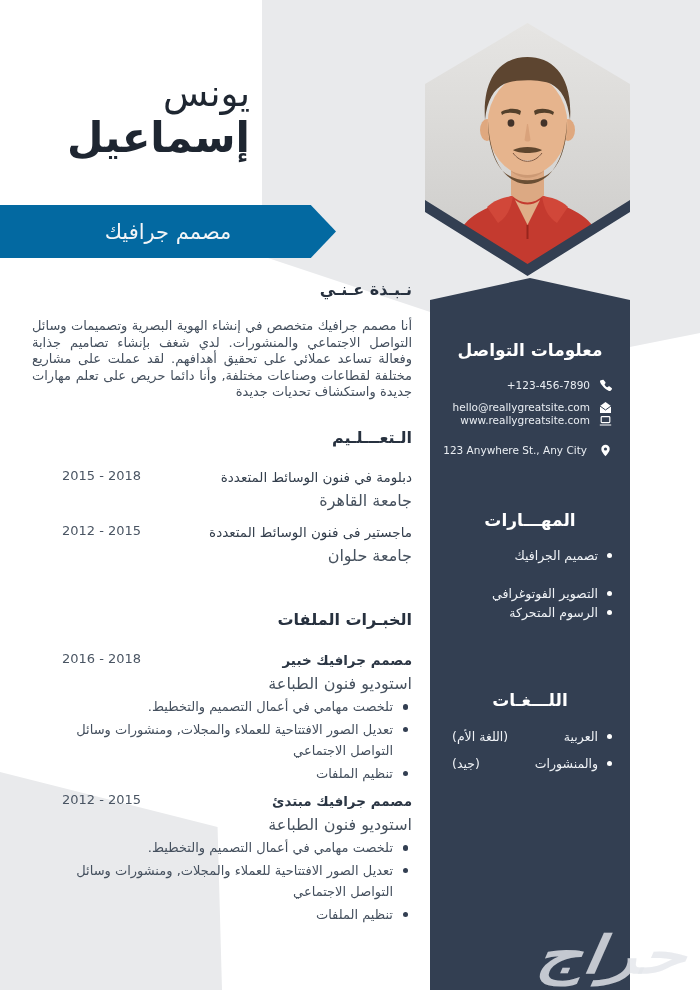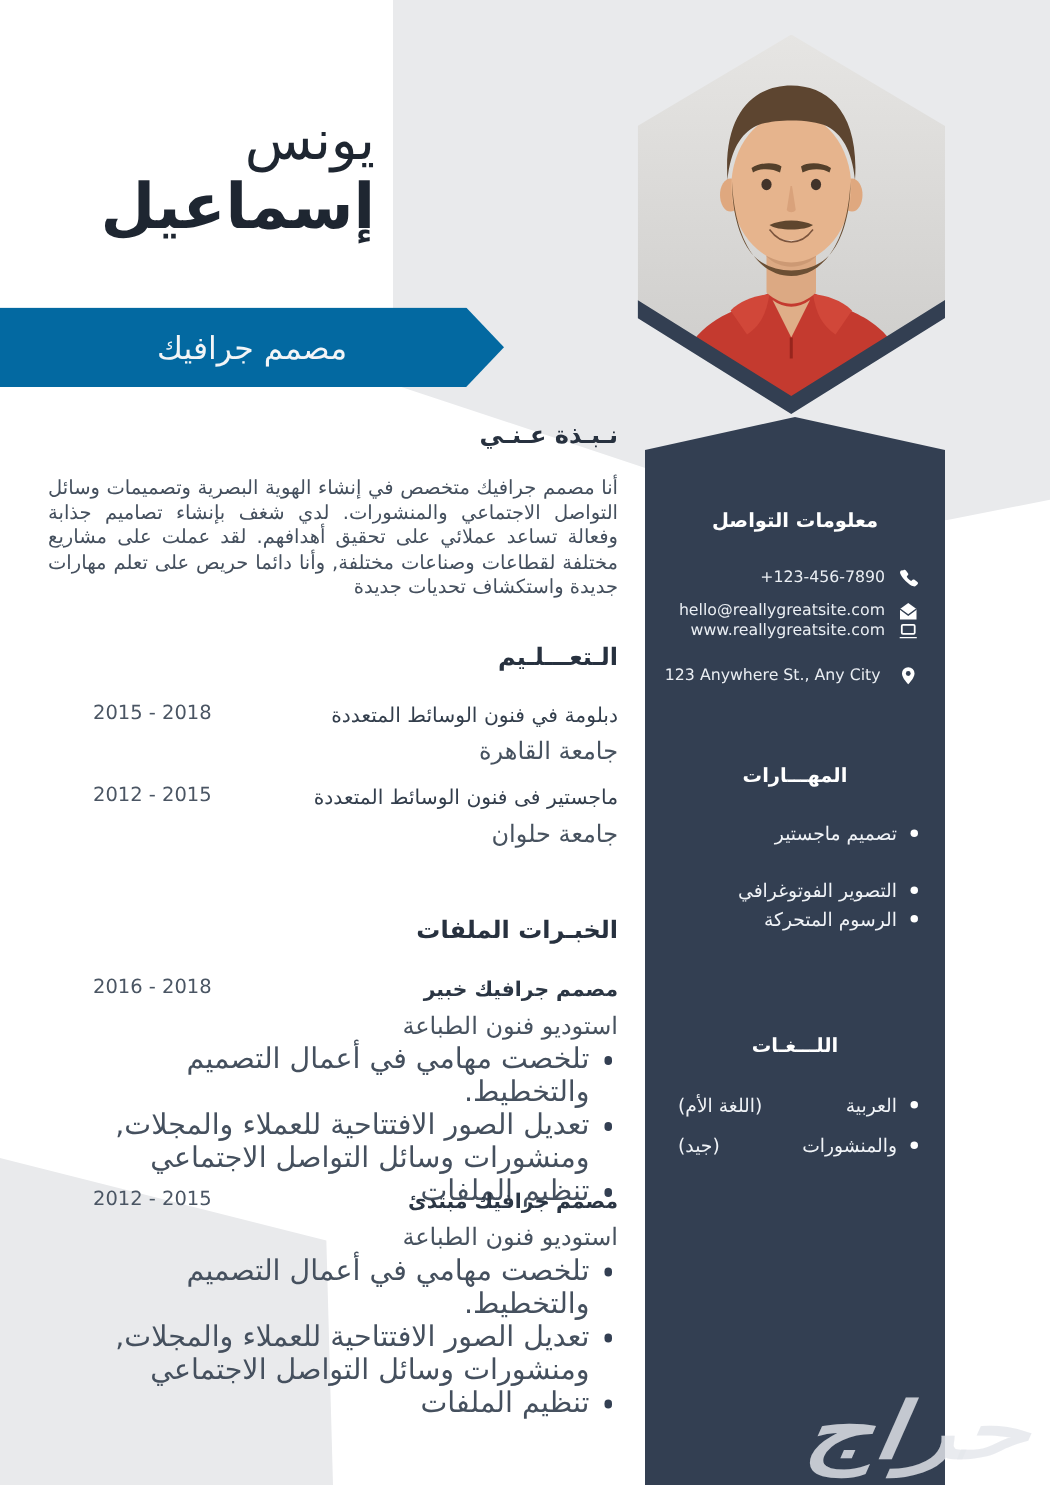--- a/index.html
+++ b/index.html
@@ -52,21 +52,21 @@
   }
   
   .sidebar {
     position:absolute; left:430px; top:278px; width:200px; height:712px;
     background:#333f52;
     clip-path:polygon(50% 0%, 100% 3.1%, 100% 100%, 0% 100%, 0% 3.1%);
     direction:rtl; color:#eef1f5; z-index:1;
   }
   .sb-title {
     position:absolute; left:0; width:100%; text-align:center;
-    font-size:13px; font-weight:700; color:#ffffff; letter-spacing:0.5px;
+    font-size:17px; font-weight:700; color:#ffffff; letter-spacing:0.5px;
   }
   .sb-title.contact   { top:62px; }
   .sb-title.skills    { top:232px; }
   .sb-title.languages { top:412px; }
   .c-row {
     position:absolute; right:0; width:100%; padding-right:18px;
     display:flex; flex-direction:row; justify-content:flex-start; align-items:center;
     direction:rtl; gap:9px; height:16px;
   }
   .c-row .c-icon { flex:0 0 13px; width:13px; height:13px; display:flex; align-items:center; }
@@ -100,21 +100,21 @@
   }
   .edu1 { top:466px; } .edu2 { top:521px; }
   .job1 { top:649px; } .job2 { top:790px; }
   .item-head .l1 { font-size:13.5px; color:#333e4c; font-weight:500; line-height:1.65; }
   .item-head .l1.bold { font-weight:700; color:#2b3644; }
   .item-head .l2 { font-size:16px; color:#47525f; line-height:1.6; }
   .date { font-size:13px; color:#4a5563; direction:ltr; white-space:nowrap; padding-top:2px; }
   .bullets { position:absolute; right:4px; width:356px; list-style:none; }
   .bl1 { top:696px; } .bl2 { top:837px; }
   .bullets li {
-    position:relative; padding-right:15px; font-size:19px; color:#45505e;
+    position:relative; padding-right:15px; font-size:13px; color:#45505e;
     line-height:21.5px; margin-bottom:1px;
   }
   .bullets li::before {
     content:""; position:absolute; right:0; top:8px;
     width:5.5px; height:5.5px; border-radius:50%; background:#333f52;
   }
   
   .watermark {
     position:absolute; left:533px; top:925px; z-index:9;
     font-size:52px; font-weight:800; font-style:italic;
@@ -217,21 +217,21 @@
             <path fill="#ffffff" d="M6.5 0.8a4.2 4.2 0 0 1 4.2 4.2c0 3-4.2 7.2-4.2 7.2S2.3 8 2.3 5A4.2 4.2 0 0 1 6.5 0.8z"></path>
             <circle cx="6.5" cy="5" r="1.6" fill="#333f52"></circle>
           </svg>
       </span>
       <span class="c-val">123 Anywhere St., Any City</span>
     </div>
 
     <div class="sb-title skills">المهـــارات</div>
     <div class="sk-row r0">
         <span class="dot-w"></span>
-        <span>تصميم ماجستير</span>
+        <span>تصميم الجرافيك</span>
       </div>
     <div class="sk-row r2">
         <span class="dot-w"></span>
         <span>التصوير الفوتوغرافي</span>
       </div>
     <div class="sk-row r3">
         <span class="dot-w"></span>
         <span>الرسوم المتحركة</span>
       </div>
 

